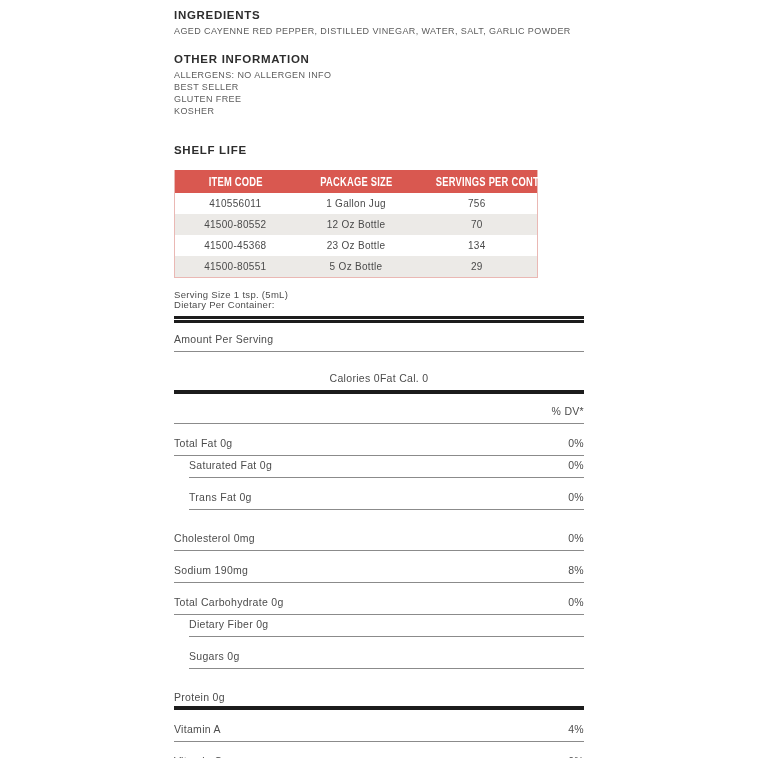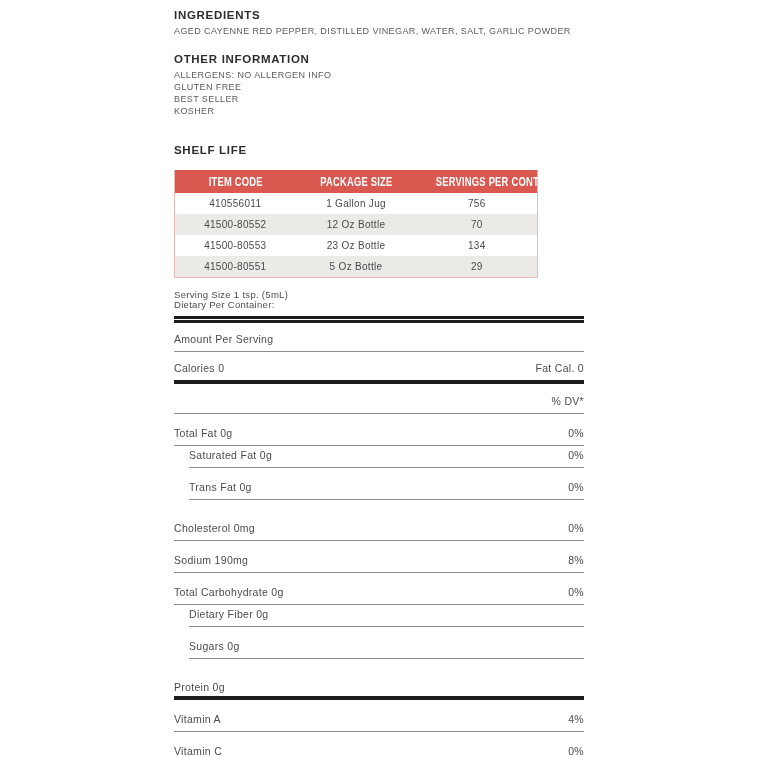--- a/index.html
+++ b/index.html
@@ -95,24 +95,24 @@
     background: #1c1c1c;
   }
   .n-amount {
     margin-top: 10px;
     padding-bottom: 6px;
     border-bottom: 1px solid #8b8b8b;
     font-size: 10.5px;
     letter-spacing: 0.3px;
   }
   .n-calrow {
-    margin-top: 10px;
+    margin-top: 20px;
     padding-bottom: 6px;
     display: flex;
-    justify-content: space-between;
+    justify-content: center;
     font-size: 10.5px;
     letter-spacing: 0.3px;
   }
   .n-dv {
     margin-top: 11px;
     padding-bottom: 6px;
     border-bottom: 1px solid #8b8b8b;
     text-align: right;
     font-size: 10.5px;
     letter-spacing: 0.3px;
@@ -141,22 +141,22 @@
 
   <section id="sec-ingredients">
     <h3 class="sec-title">INGREDIENTS</h3>
     <p class="sec-text">AGED CAYENNE RED PEPPER, DISTILLED VINEGAR, WATER, SALT, GARLIC POWDER</p>
   </section>
 
   <section id="sec-other">
     <h3 class="sec-title">OTHER INFORMATION</h3>
     <div class="lines" id="other-lines">
         <div class="other-line">ALLERGENS: NO ALLERGEN INFO</div>
+        <div class="other-line">BEST SELLER</div>
         <div class="other-line">GLUTEN FREE</div>
-        <div class="other-line">BEST SELLER</div>
         <div class="other-line">KOSHER</div>
       </div>
   </section>
 
   <section id="sec-shelf">
     <h3 class="sec-title">SHELF LIFE</h3>
   </section>
 
   <table class="spec">
     <thead>
@@ -171,21 +171,21 @@
           <td>410556011</td>
           <td>1 Gallon Jug</td>
           <td>756</td>
         </tr>
         <tr>
           <td>41500-80552</td>
           <td>12 Oz Bottle</td>
           <td>70</td>
         </tr>
         <tr>
-          <td>41500-80553</td>
+          <td>41500-45368</td>
           <td>23 Oz Bottle</td>
           <td>134</td>
         </tr>
         <tr>
           <td>41500-80551</td>
           <td>5 Oz Bottle</td>
           <td>29</td>
         </tr>
       </tbody>
   </table>

